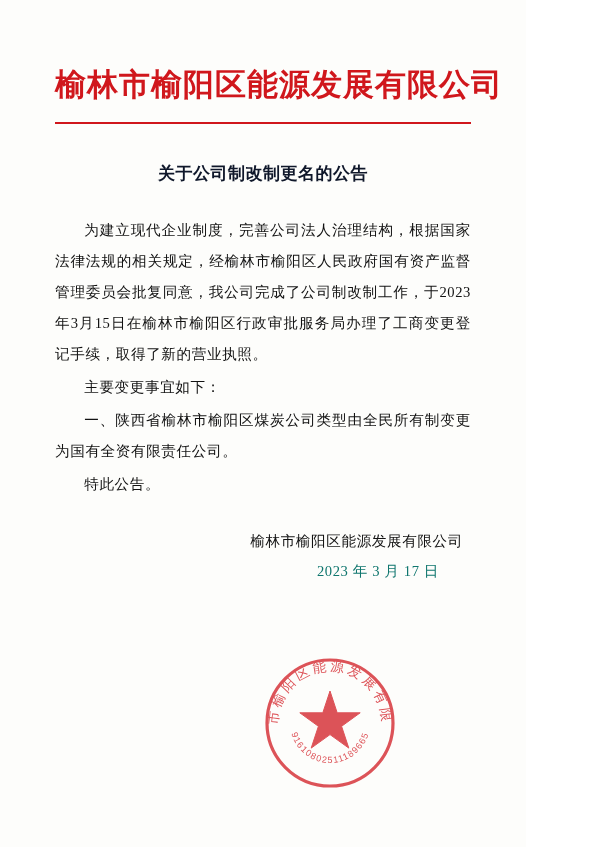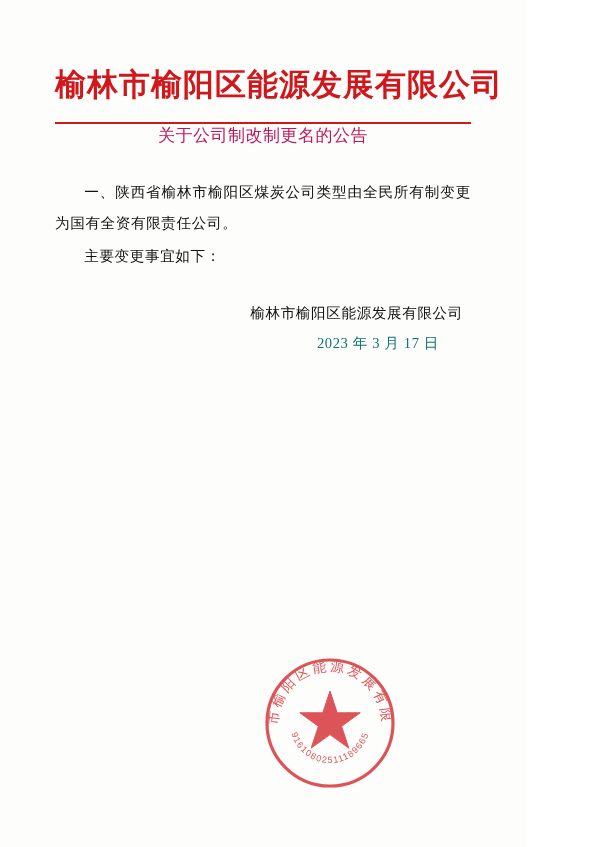--- a/index.html
+++ b/index.html
@@ -36,22 +36,23 @@
   }
   .red-rule {
     margin-top: 19px;
     height: 2px;
     background: #d0171c;
     width: 100%;
   }
   .doc-subject {
     text-align: center;
     font-size: 17px;
-    font-weight: normal;
-    color: #be185d;
+    font-weight: bold;
+    color: #0f172a;
+    margin-top: 38px;
     letter-spacing: 0.5px;
   }
   .body-block {
     margin-top: 30px;
   }
   .para {
     font-size: 14.6px;
     line-height: 31px;
     color: #121212;
     text-align: justify;
@@ -98,22 +99,24 @@
 <div class="page">
 
   <div class="doc-header">
     <div class="company-title">榆林市榆阳区能源发展有限公司</div>
     <div class="red-rule"></div>
   </div>
 
   <div class="doc-subject">关于公司制改制更名的公告</div>
 
   <div class="body-block">
+    <p class="para">为建立现代企业制度，完善公司法人治理结构，根据国家法律法规的相关规定，经榆林市榆阳区人民政府国有资产监督管理委员会批复同意，我公司完成了公司制改制工作，于2023年3月15日在榆林市榆阳区行政审批服务局办理了工商变更登记手续，取得了新的营业执照。</p>
+    <p class="para">主要变更事宜如下：</p>
     <p class="para">一、陕西省榆林市榆阳区煤炭公司类型由全民所有制变更为国有全资有限责任公司。</p>
-    <p class="para">主要变更事宜如下：</p>
+    <p class="para">特此公告。</p>
   </div>
 
   <div class="signature-block">
     <div class="sig-line">榆林市榆阳区能源发展有限公司</div>
     <div class="sig-date">2023 年 3 月 17 日</div>
   </div>
 
   <div class="seal">
     <svg width="136" height="136" viewBox="0 0 136 136" xmlns="http://www.w3.org/2000/svg">
       <defs>

